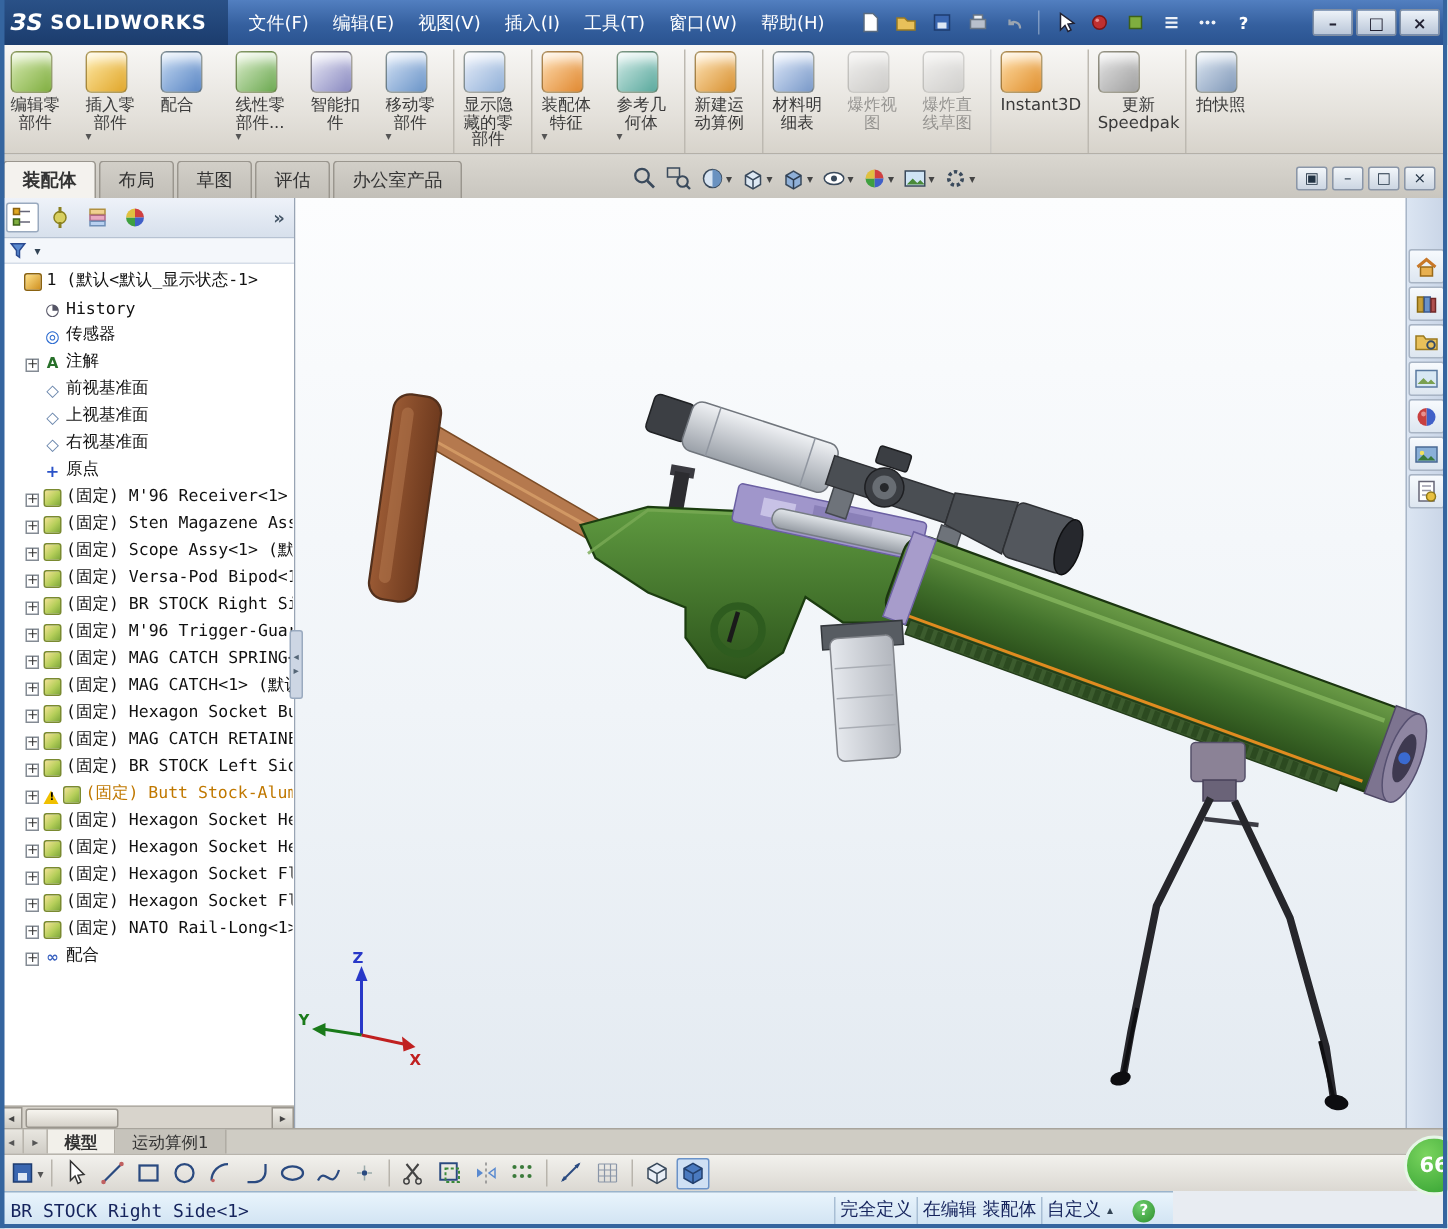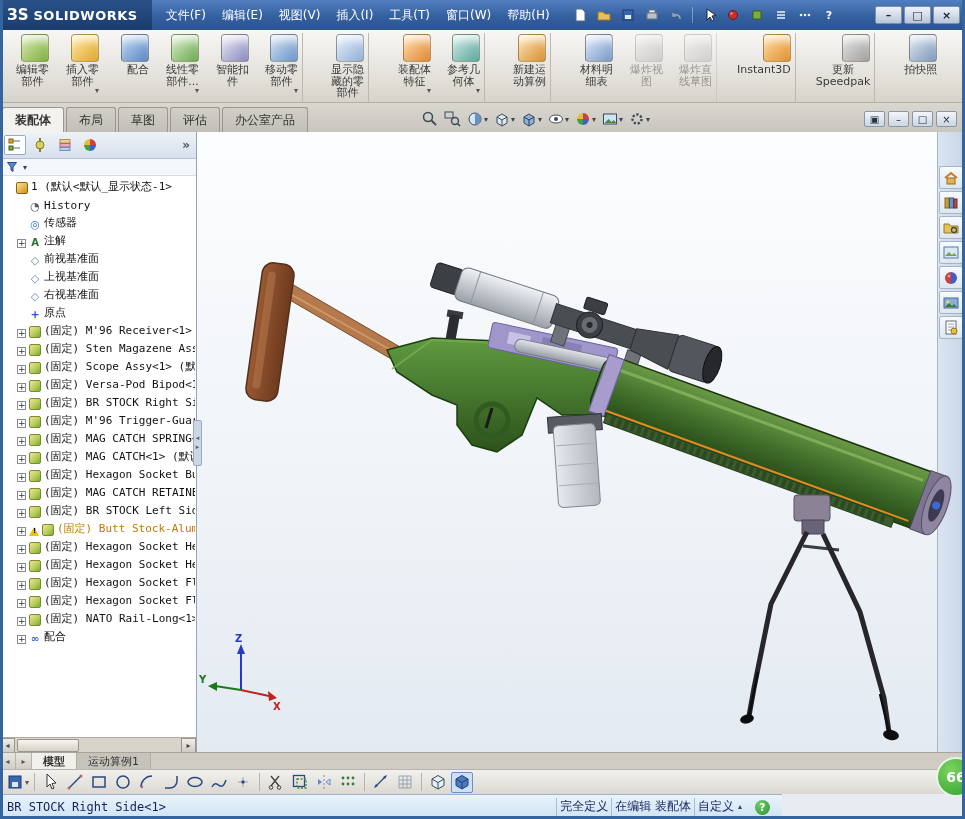--- a/index.html
+++ b/index.html
@@ -5,42 +5,42 @@
   *{margin:0;padding:0;box-sizing:border-box}
   html,body{background:#fff}
   #window{position:relative;width:965px;height:819px;overflow:hidden;
     font-family:"DejaVu Sans","Liberation Sans",sans-serif;font-size:12px;background:#e8ecf2}
 
   
   .titlebar{position:absolute;left:0;top:0;width:965px;height:30px;display:flex;align-items:center;
     color:#fff;background:linear-gradient(180deg,#527fc0 0%,#35609f 55%,#2a5390 100%)}
   .logo{display:flex;align-items:center;gap:5px;height:100%;padding:0 14px 0 7px;
     background:linear-gradient(180deg,#2a5187,#1b3c6d)}
-  .logo-mark{font-weight:bold;font-size:15px}
+  .logo-mark{font-weight:bold;font-style:italic;font-size:15px}
   .logo-text{font-weight:bold;font-size:13px;letter-spacing:.5px}
   .menus{display:flex;height:100%;align-items:center;margin-left:6px}
   .menu{padding:0 8px;line-height:30px;font-size:12px;cursor:default}
   .qicons{display:flex;align-items:center;gap:4px;margin-left:12px}
   .qbtn{width:20px;height:20px;display:flex;align-items:center;justify-content:center;border-radius:2px}
   .qsep{width:1px;height:16px;background:rgba(255,255,255,.35);margin:0 2px}
   .wctl{margin-left:auto;display:flex;gap:2px;padding-right:5px}
   .wbtn{width:27px;height:18px;display:flex;align-items:center;justify-content:center;font-size:11px;
     font-weight:bold;color:#223;background:linear-gradient(#eef3f9,#b9c6d8);border:1px solid #7f8ea3;border-radius:2px}
 
   
   .ribbon{position:absolute;left:0;top:30px;width:965px;height:73px;display:flex;align-items:stretch;
     padding:3px 0 0 3px;background:linear-gradient(180deg,#f8f7f5,#e4e1db 65%,#d7d3cb);border-bottom:1px solid #b4b0a8}
-  .rbtn{min-width:50px;padding:1px 4px;display:flex;flex-direction:column;align-items:flex-end;color:#3a3a3a}
+  .rbtn{min-width:50px;padding:1px 4px;display:flex;flex-direction:column;align-items:flex-start;color:#3a3a3a}
   .ricon{width:28px;height:28px;border-radius:4px;border:1px solid rgba(95,90,60,.45);
     box-shadow:inset 0 10px 8px -5px rgba(255,255,255,.85);margin-bottom:2px}
   .rlabel{font-size:11px;line-height:11.5px;text-align:center;white-space:pre-line}
   .rbtn .dd{display:none;font-size:8px;line-height:7px;color:#555}
   .rbtn.has-dd .dd{display:block}
   .rbtn.disabled{opacity:.45;filter:grayscale(.85)}
-  .rbtn.sep-after{border-right:1px solid #bdb9b1;margin-right:16px}
+  .rbtn.sep-after{border-right:1px solid #bdb9b1;margin-right:2px}
   .ri-edit-component{background:linear-gradient(135deg,#d8eab2,#7fae3f)}
   .ri-insert-component{background:linear-gradient(135deg,#ffeaa6,#e0a62a)}
   .ri-mate{background:linear-gradient(135deg,#c4d9f2,#5a86c4)}
   .ri-linear-pattern{background:linear-gradient(135deg,#ddeecd,#6aa84f)}
   .ri-smart-fastener{background:linear-gradient(135deg,#ebebf6,#8888c0)}
   .ri-move-component{background:linear-gradient(135deg,#d5e3f5,#6a94c8)}
   .ri-show-hidden{background:linear-gradient(135deg,#e8eef9,#90b0d8)}
   .ri-assembly-feature{background:linear-gradient(135deg,#ffddb0,#e08830)}
   .ri-reference-geometry{background:linear-gradient(135deg,#d2ebe7,#58a89c)}
   .ri-motion-study{background:linear-gradient(135deg,#ffe5b8,#d89030)}

